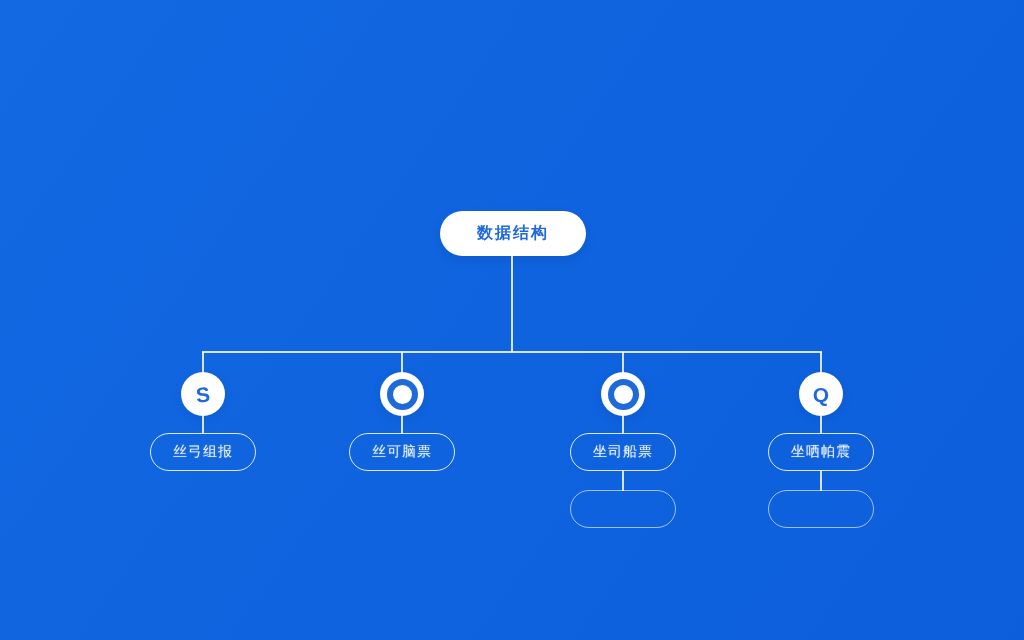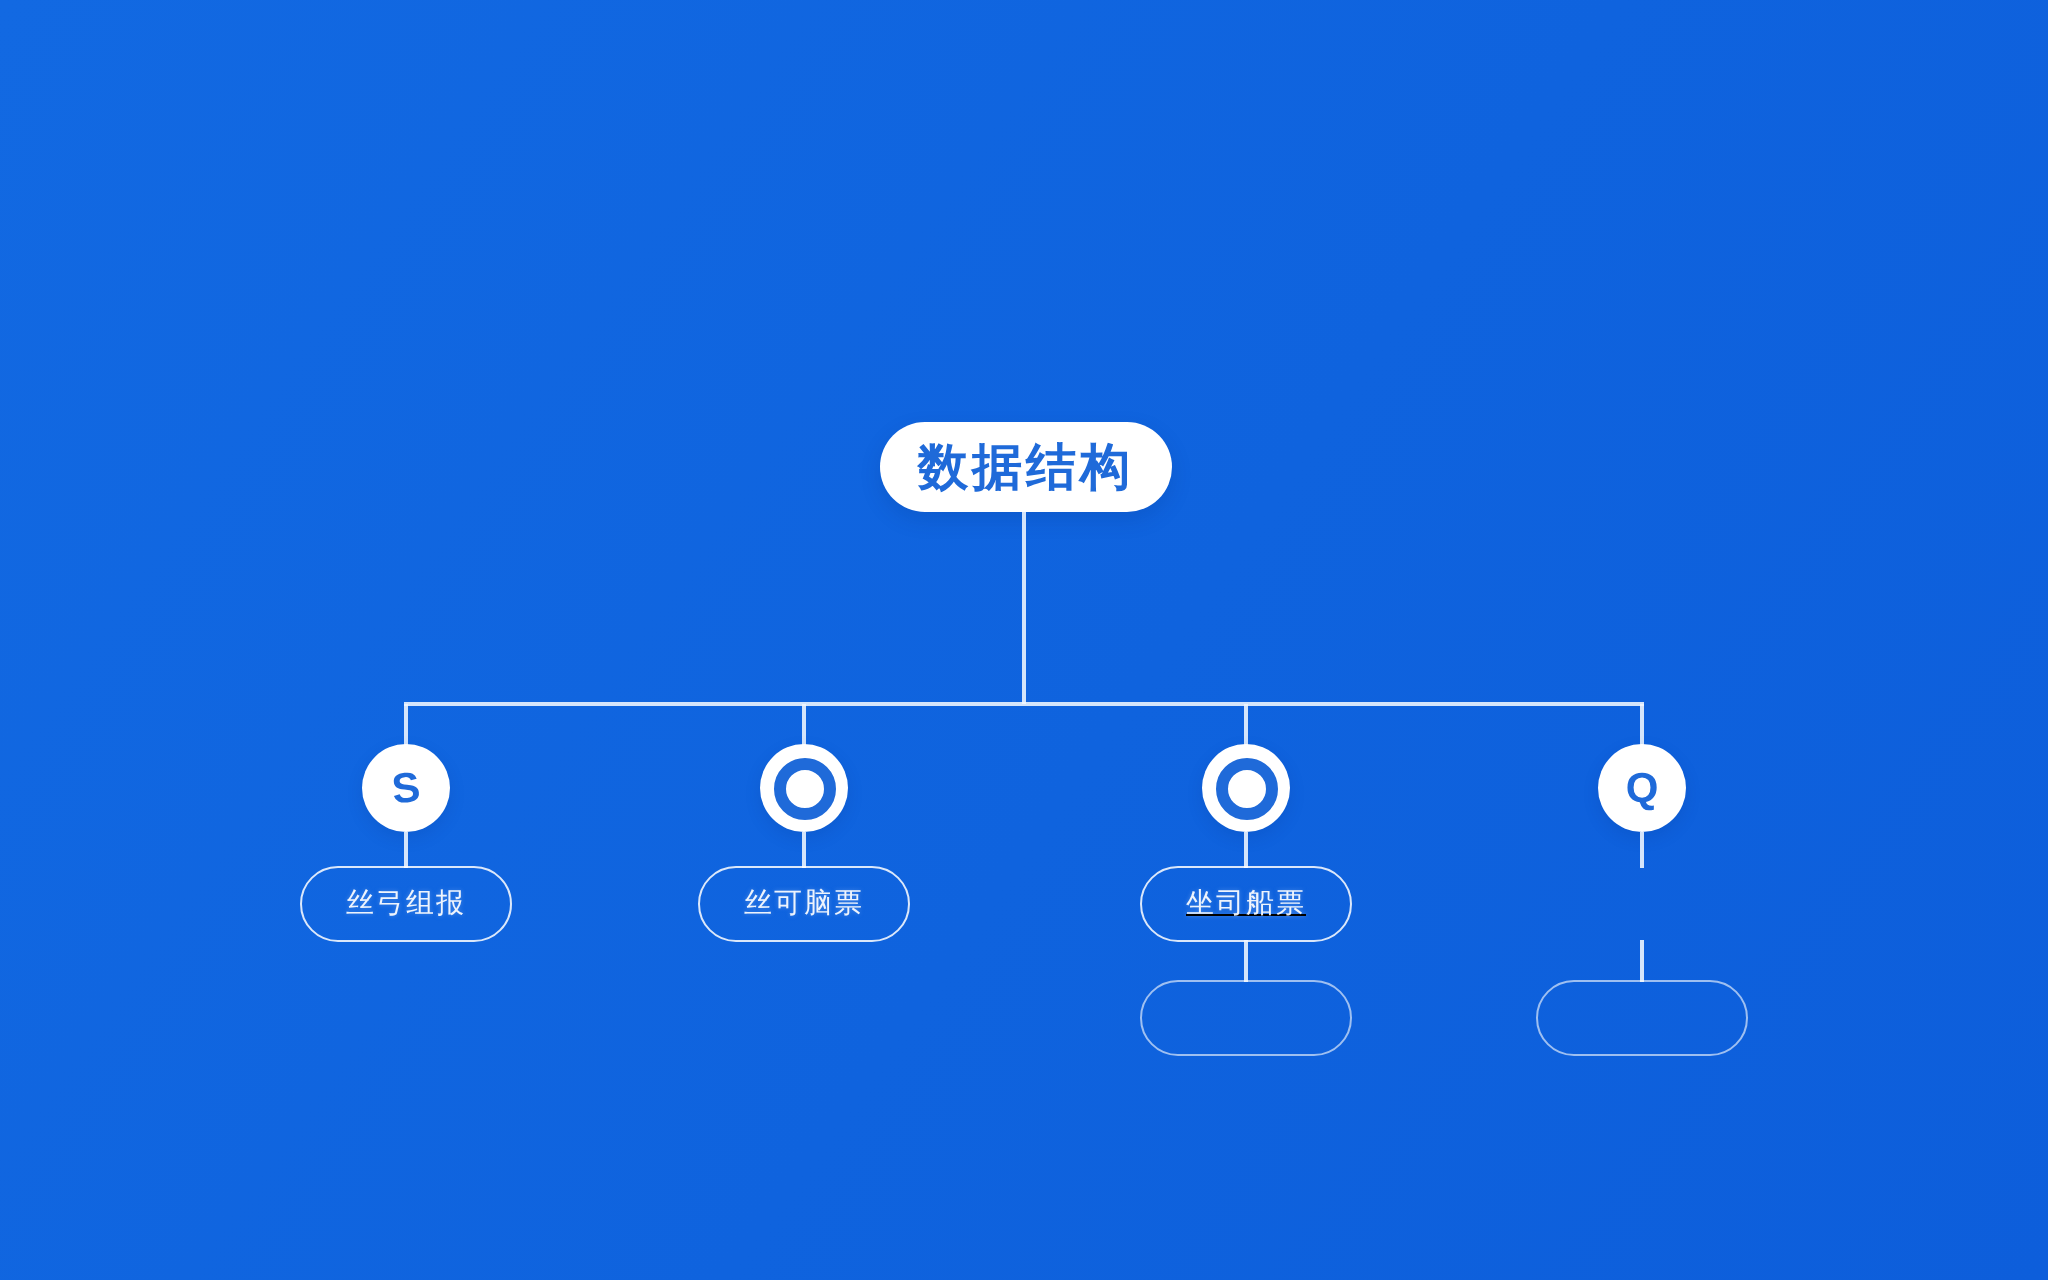--- a/index.html
+++ b/index.html
@@ -11,21 +11,21 @@
   }
   .stage{position:absolute;left:0;top:0;width:1024px;height:640px;}
 
   .root-node{
     position:absolute;left:440px;top:211px;width:146px;height:45px;
     background:#ffffff;border-radius:23px;
     display:flex;align-items:center;justify-content:center;
     box-shadow:0 4px 10px rgba(6,50,130,0.18);
   }
   .root-label{
-    font-size:25px;font-weight:bold;letter-spacing:2px;color:#1f6ad9;
+    font-size:16px;font-weight:bold;letter-spacing:2px;color:#1f6ad9;
   }
 
   .line{position:absolute;background:rgba(240,247,255,0.88);}
   .line.v{width:2px;}
   .line.h{height:2px;}
 
   .icon-circle{
     position:absolute;top:372px;width:44px;height:44px;border-radius:50%;
     background:#ffffff;display:flex;align-items:center;justify-content:center;
     box-shadow:0 3px 8px rgba(6,50,130,0.15);
@@ -80,27 +80,30 @@
   <div class="line v" style="left:401px;top:416px;height:18px;"></div>
   <div class="pill labelled" style="left:349px;">
     <span class="pill-label">丝可脑票</span>
   </div>
 
   <div class="line v" style="left:622px;top:352px;height:42px;"></div>
   <div class="icon-circle" style="left:601px;">
     <span class="glyph-ring"></span>
   </div>
   <div class="line v" style="left:622px;top:416px;height:18px;"></div>
-  <div class="pill labelled" style="left:570px;text-decoration:underline;">
+  <div class="pill labelled" style="left:570px;">
     <span class="pill-label">坐司船票</span>
   </div>
   <div class="line v" style="left:622px;top:470px;height:21px;"></div>
   <div class="pill empty" style="left:570px;"></div>
 
   <div class="line v" style="left:820px;top:352px;height:42px;"></div>
   <div class="icon-circle" style="left:799px;">
     <span class="glyph-letter" style="transform:none;">Q</span>
   </div>
   <div class="line v" style="left:820px;top:416px;height:18px;"></div>
+  <div class="pill labelled" style="left:768px;">
+    <span class="pill-label">坐哂帕震</span>
+  </div>
   <div class="line v" style="left:820px;top:470px;height:21px;"></div>
   <div class="pill empty" style="left:768px;"></div>
 
 </div>
 
 </body></html>

